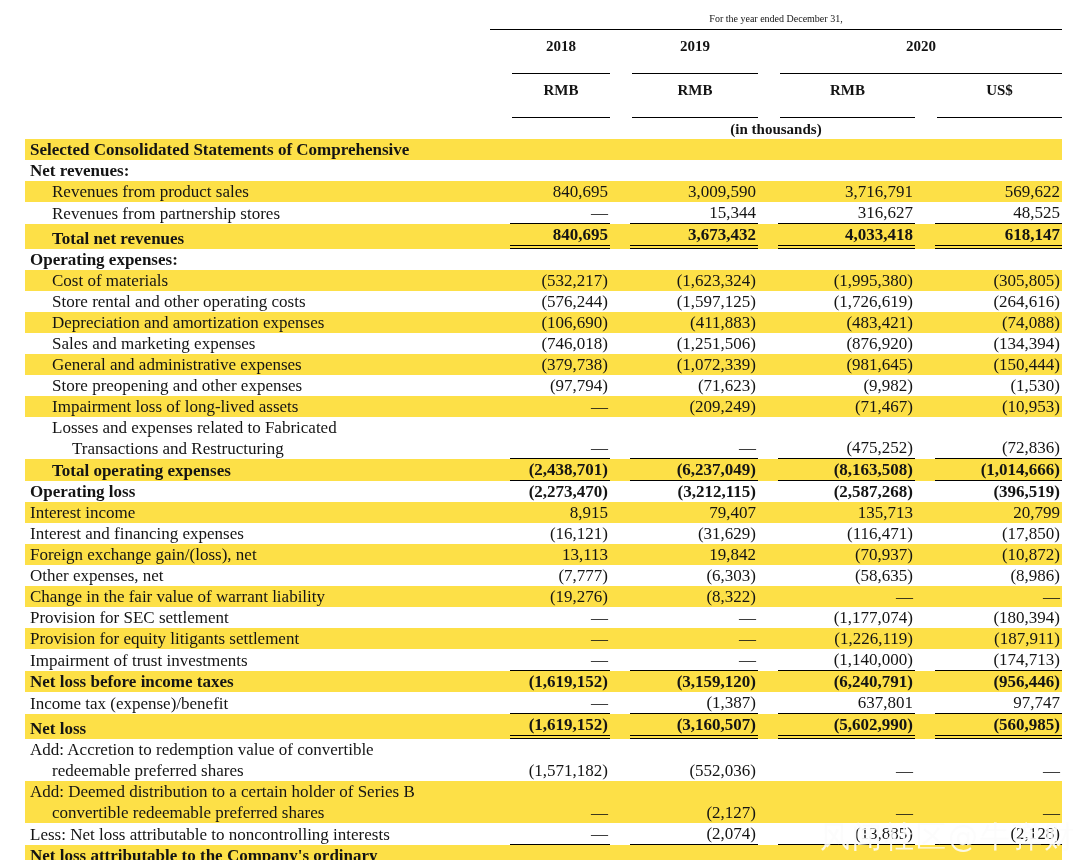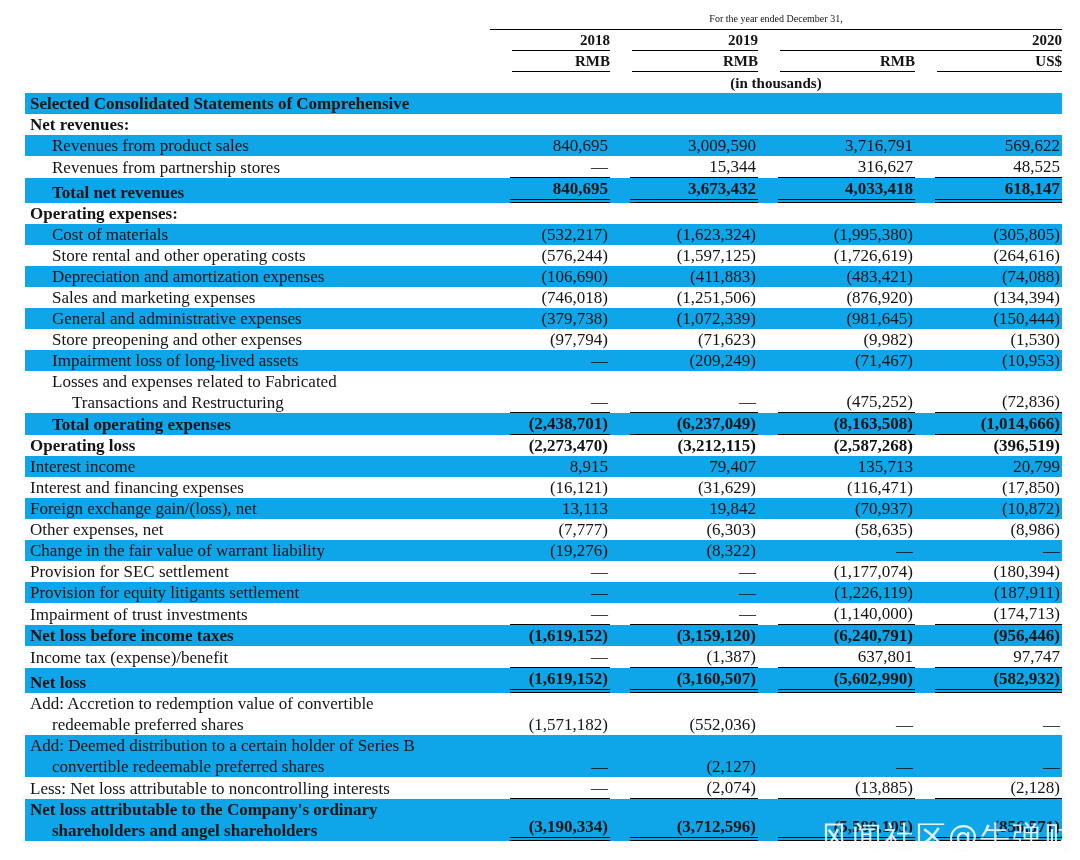--- a/index.html
+++ b/index.html
@@ -10,29 +10,29 @@
   .table{margin:10px 18px 0 25px;}
   
   .hdr-row{display:flex;align-items:flex-end;}
   .hdr-label{flex:1 1 auto;}
   .banner{
     width:572px;text-align:center;font-weight:normal;font-size:10px;line-height:18px;
     border-bottom:1.5px solid #000;padding-bottom:1px;
   }
   .hdr-cell{flex:0 0 auto;display:flex;justify-content:flex-end;}
   .hdr-inner{
-    width:calc(100% - 22px);text-align:right;font-weight:bold;font-size:15px;
-    line-height:17px;border-bottom:1.5px solid #000;padding-bottom:1px;margin-top:2px;
+    width:calc(100% - 22px);text-align:center;font-weight:bold;font-size:15px;
+    line-height:17px;border-bottom:1.5px solid #000;padding-bottom:18px;margin-top:8px;
   }
   .note{
     width:572px;text-align:center;font-weight:bold;font-size:15px;line-height:19px;padding-top:2px;
   }
   
   .row{display:flex;align-items:flex-end;}
-  .row.shaded{background:#0ea5e9;}
+  .row.shaded{background:#fde047;}
   .label{flex:1 1 auto;font-size:17px;line-height:21px;padding-left:5px;}
   .label .ln0{padding-left:0;}
   .label .ln1{padding-left:22px;}
   .label .ln2{padding-left:42px;}
   .bold{font-weight:bold;}
   .cell{flex:0 0 auto;display:flex;justify-content:flex-end;align-items:flex-end;}
   .c1{width:120px;} .c2{width:148px;} .c3{width:157px;} .c4{width:147px;}
   .num{
     width:calc(100% - 22px);text-align:right;font-size:17px;line-height:21px;padding-right:2px;
   }
@@ -540,21 +540,21 @@
         <div class="cell c1">
           <div class="num">(1,619,152)</div>
         </div>
         <div class="cell c2">
           <div class="num">(3,160,507)</div>
         </div>
         <div class="cell c3">
           <div class="num">(5,602,990)</div>
         </div>
         <div class="cell c4">
-          <div class="num">(582,932)</div>
+          <div class="num">(560,985)</div>
         </div>
       </div>
       <div class="row">
         <div class="label">
           <div class="ln0">Add: Accretion to redemption value of convertible</div>
           <div class="ln1">redeemable preferred shares</div>
         </div>
         <div class="cell c1">
           <div class="num">(1,571,182)</div>
         </div>

